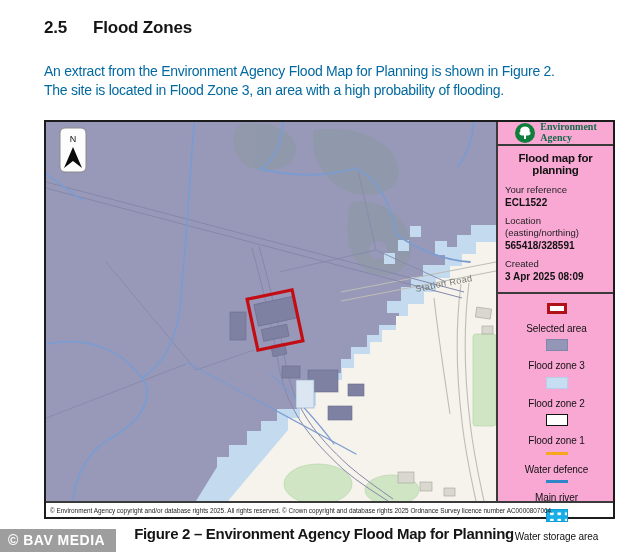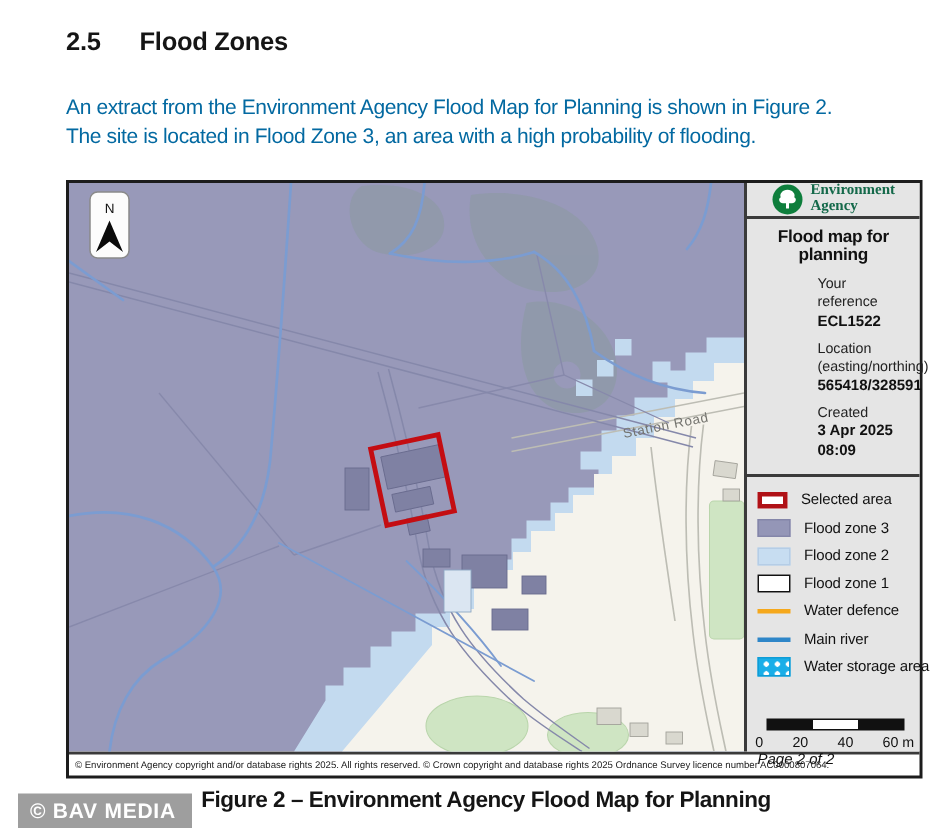--- a/index.html
+++ b/index.html
@@ -7,30 +7,30 @@
     width:634px;height:554px;position:relative;background:#fff;
     font-family:"Liberation Sans",sans-serif;color:#111;overflow:hidden;
   }
   .doc{padding:18px 30px 0 44px;}
   .heading{display:flex;gap:26px;font-size:17px;font-weight:bold;letter-spacing:-0.2px;margin:0 0 24px 0;color:#151515;}
   .para{font-size:14px;line-height:19px;letter-spacing:-0.25px;color:#0369a1;margin:0 0 20px 0;}
   .figure{width:567px;border:2px solid #1c1c1c;background:#fff;}
   .fig-main{display:flex;height:379px;}
   .map-area{width:450px;position:relative;flex:0 0 auto;}
   svg.map{display:block;width:450px;height:379px;}
-  .legend{flex:1;border-left:2px solid #3a3a3a;display:flex;flex-direction:column;background:#e5e5e5;min-width:0;}
+  .legend{flex:1;border-left:2px solid #3a3a3a;display:flex;flex-direction:column;background:#f9a8d4;min-width:0;}
   .legend-logo{height:36px;display:flex;align-items:center;justify-content:center;gap:4px;border-bottom:2px solid #3a3a3a;}
   .logo-text{font-family:"Liberation Serif",serif;font-size:10px;line-height:1.08;color:#14694a;font-weight:600;}
   .legend-info{border-bottom:2px solid #3a3a3a;padding:6px 7px 3px 7px;}
   .info-title{font-size:11.5px;font-weight:bold;letter-spacing:-0.2px;margin-bottom:8px;text-align:center;}
-  .info-field{margin-bottom:6px;margin-left:40px;}
+  .info-field{margin-bottom:6px;}
   .fl{font-size:9.5px;color:#222;display:block;line-height:1.25;}
   .fv{font-size:10px;font-weight:bold;display:block;line-height:1.3;}
   .legend-items{flex:1;padding:9px 5px 5px 7px;display:flex;flex-direction:column;}
-  .leg-row{display:flex;align-items:center;gap:9px;margin-bottom:5.5px;min-height:13px;}
+  .leg-row{display:flex;align-items:center;gap:9px;margin-bottom:5.5px;min-height:13px;flex-direction:column;}
   .sw{width:22px;height:12px;flex:0 0 auto;box-sizing:border-box;}
   .sw-selected{width:20px;height:11px;background:#fff;border:3px solid #b01116;}
   .sw-zone3{background:#9496b7;border:1px solid #8486a9;}
   .sw-zone2{background:#c7ddf1;border:1px solid #b5cde6;}
   .sw-zone1{background:#fff;border:1px solid #111;}
   .sw-line{height:3px;}
   .sw-defence{background:#f5a81c;}
   .sw-river{background:#2e86c8;}
   .sw-storage{height:13px;background-color:#19aee8;border:1px solid #0f9cd6;
     background-image:radial-gradient(circle,#ffffff 1.6px,rgba(255,255,255,0) 1.9px);
@@ -38,21 +38,21 @@
   .leg-label{font-size:10px;color:#111;letter-spacing:-0.1px;white-space:nowrap;}
   .scalebar{margin-top:22px;display:flex;flex-direction:column;align-items:center;}
   .bar{display:flex;border:1px solid #111;width:90px;height:6px;}
   .bar span{width:30px;display:block;}
   .b-dark{background:#111;}.b-light{background:#fff;}
   .ticks{display:flex;justify-content:space-between;width:106px;font-size:9.5px;margin-top:3px;color:#111;}
   .page-label{margin-top:auto;font-size:10px;color:#111;font-style:italic;}
   .copyright{border-top:2px solid #3a3a3a;height:14px;display:flex;align-items:center;
     padding-left:4px;font-size:6.4px;color:#222;white-space:nowrap;overflow:hidden;}
   .caption{text-align:center;font-size:15px;font-weight:bold;letter-spacing:-0.3px;margin-top:6px;color:#151515;}
-  .watermark{position:absolute;left:12px;bottom:2px;background:#9e9e9e;color:#fff;font-weight:bold;
+  .watermark{position:absolute;left:0;bottom:2px;background:#9e9e9e;color:#fff;font-weight:bold;
     font-size:14px;padding:3px 11px 4px 8px;letter-spacing:0.5px;}
 </style>
 </head>
 <body>
 
 <div class="doc">
 
   <h1 class="heading">
     <span>2.5</span>
     <span>Flood Zones</span>

